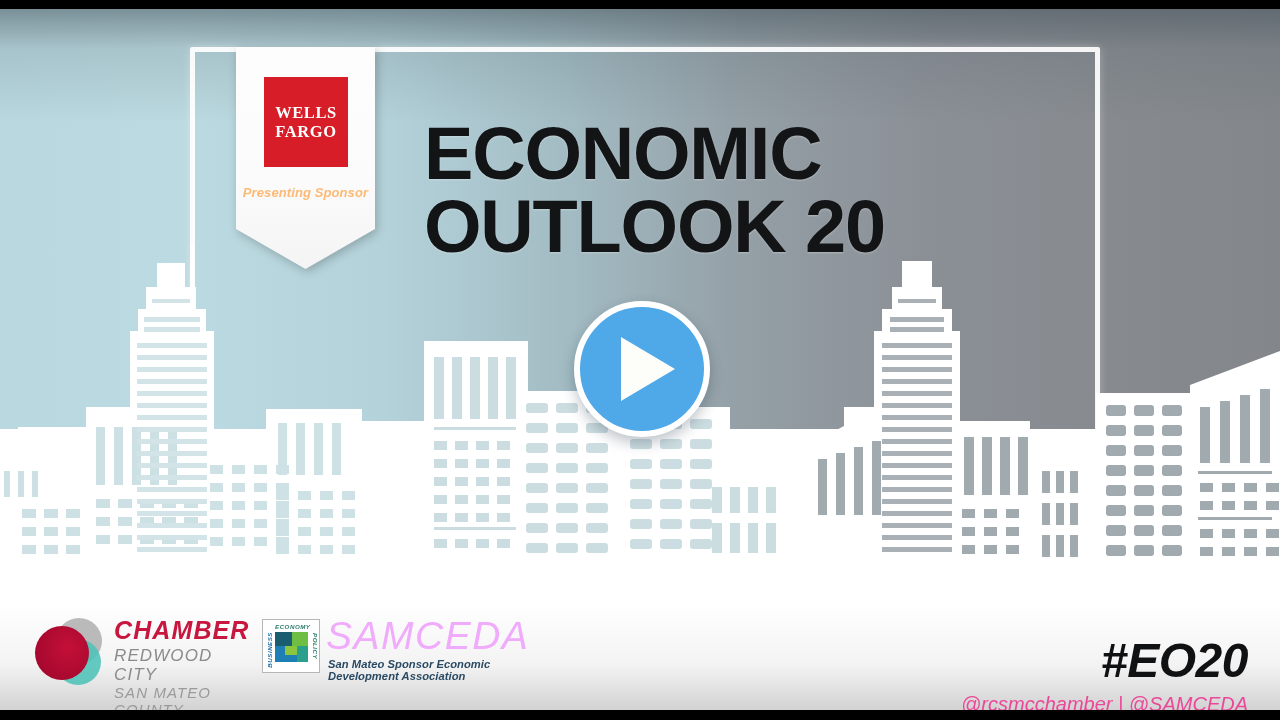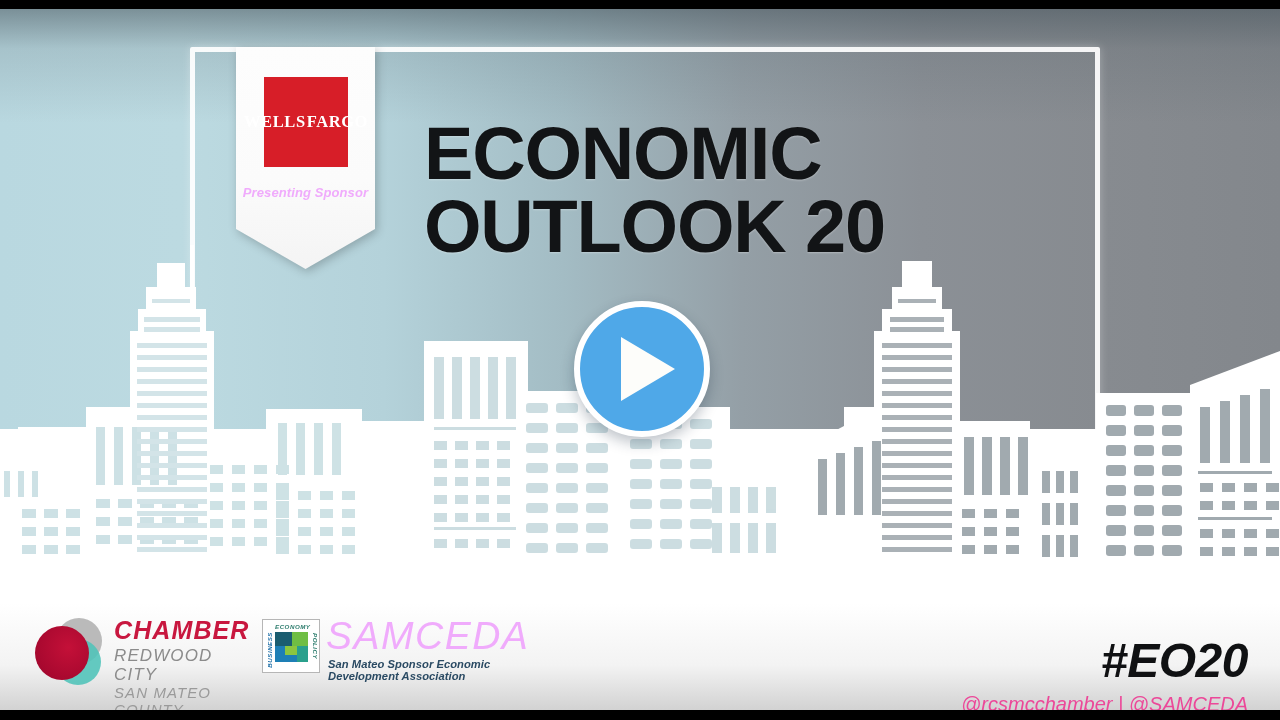--- a/index.html
+++ b/index.html
@@ -78,34 +78,34 @@
   }
   #sponsor-shape {
     position:absolute; inset:0;
     background:linear-gradient(to bottom,#fdfdfd 0%,#fbfbfb 60%,#f4f4f4 100%);
     clip-path:polygon(0 0, 100% 0, 100% 82%, 50% 100%, 0 82%);
   }
   #wf-box {
     position:absolute; left:28px; top:30px;
     width:84px; height:90px;
     background:#d71e28;
-    display:flex; flex-direction:row;
+    display:flex; flex-direction:column;
     align-items:center; justify-content:center;
     gap:1px;
   }
   #wf-box span {
     color:#fff; font-family:"Liberation Serif", serif;
     font-weight:700; font-size:16.5px; letter-spacing:.6px;
     line-height:1.06; text-align:center;
   }
   #sponsor-label {
     position:absolute; left:0; top:138px; width:139px;
     text-align:center;
     font-style:italic; font-weight:700;
-    font-size:13px; color:#f0abfc; letter-spacing:.1px;
+    font-size:13px; color:#fdba74; letter-spacing:.1px;
   }
 
   
   #title {
     position:absolute; left:424px; top:108px;
     z-index:14;
     color:#121416;
     font-weight:700;
     font-size:74px;
     line-height:.99;

